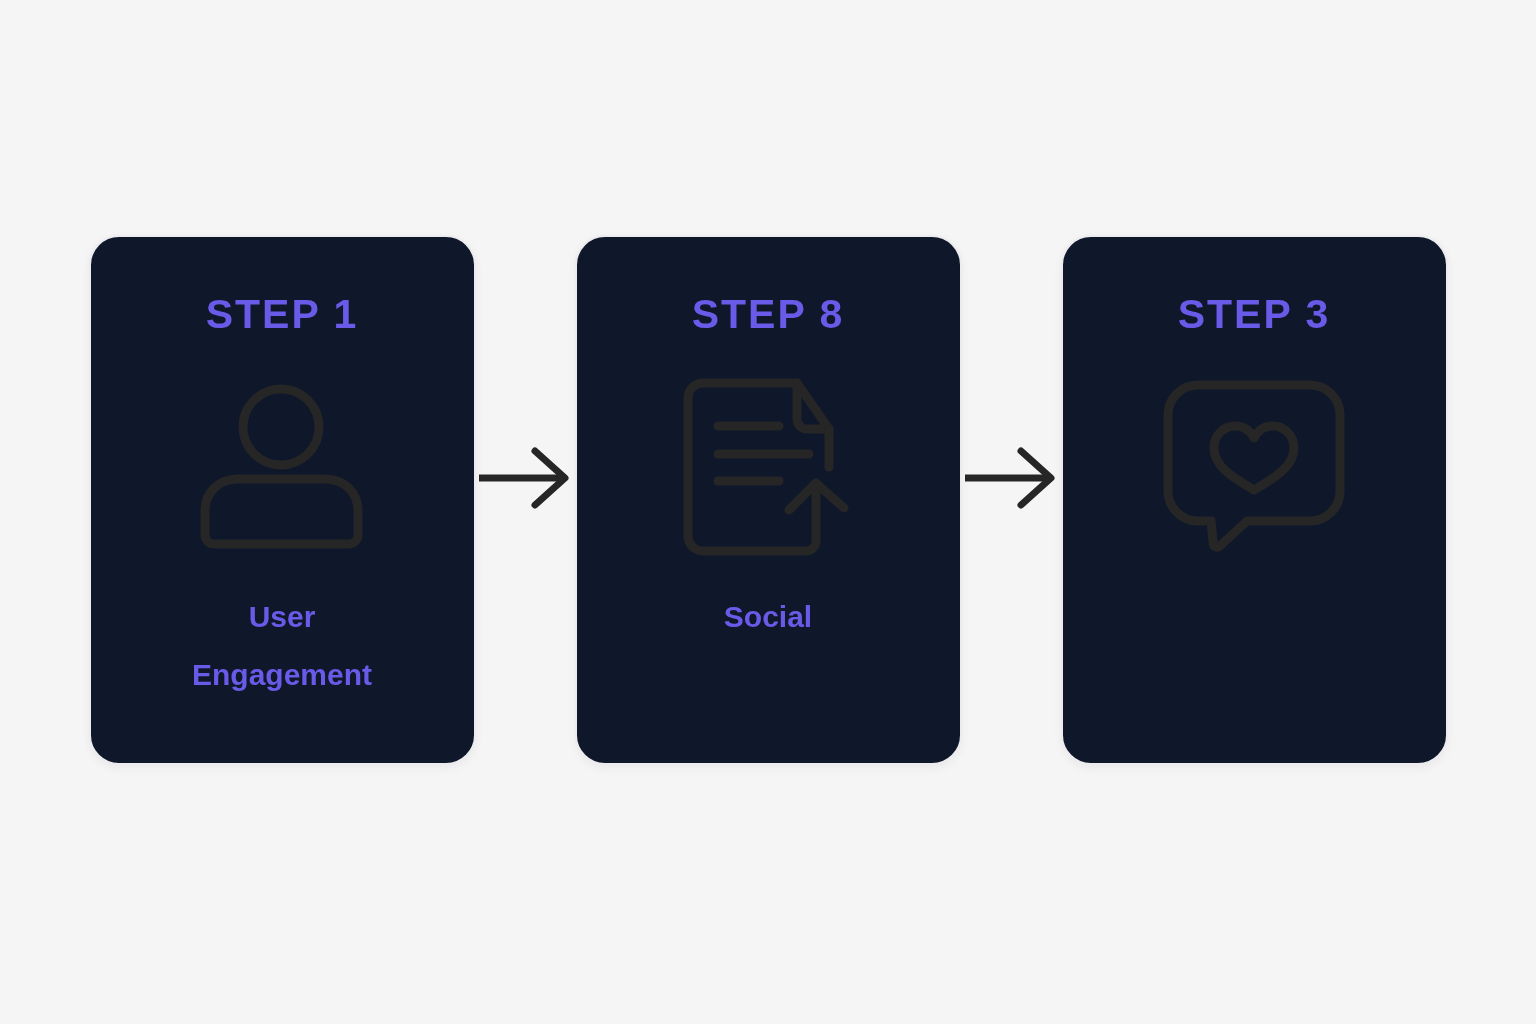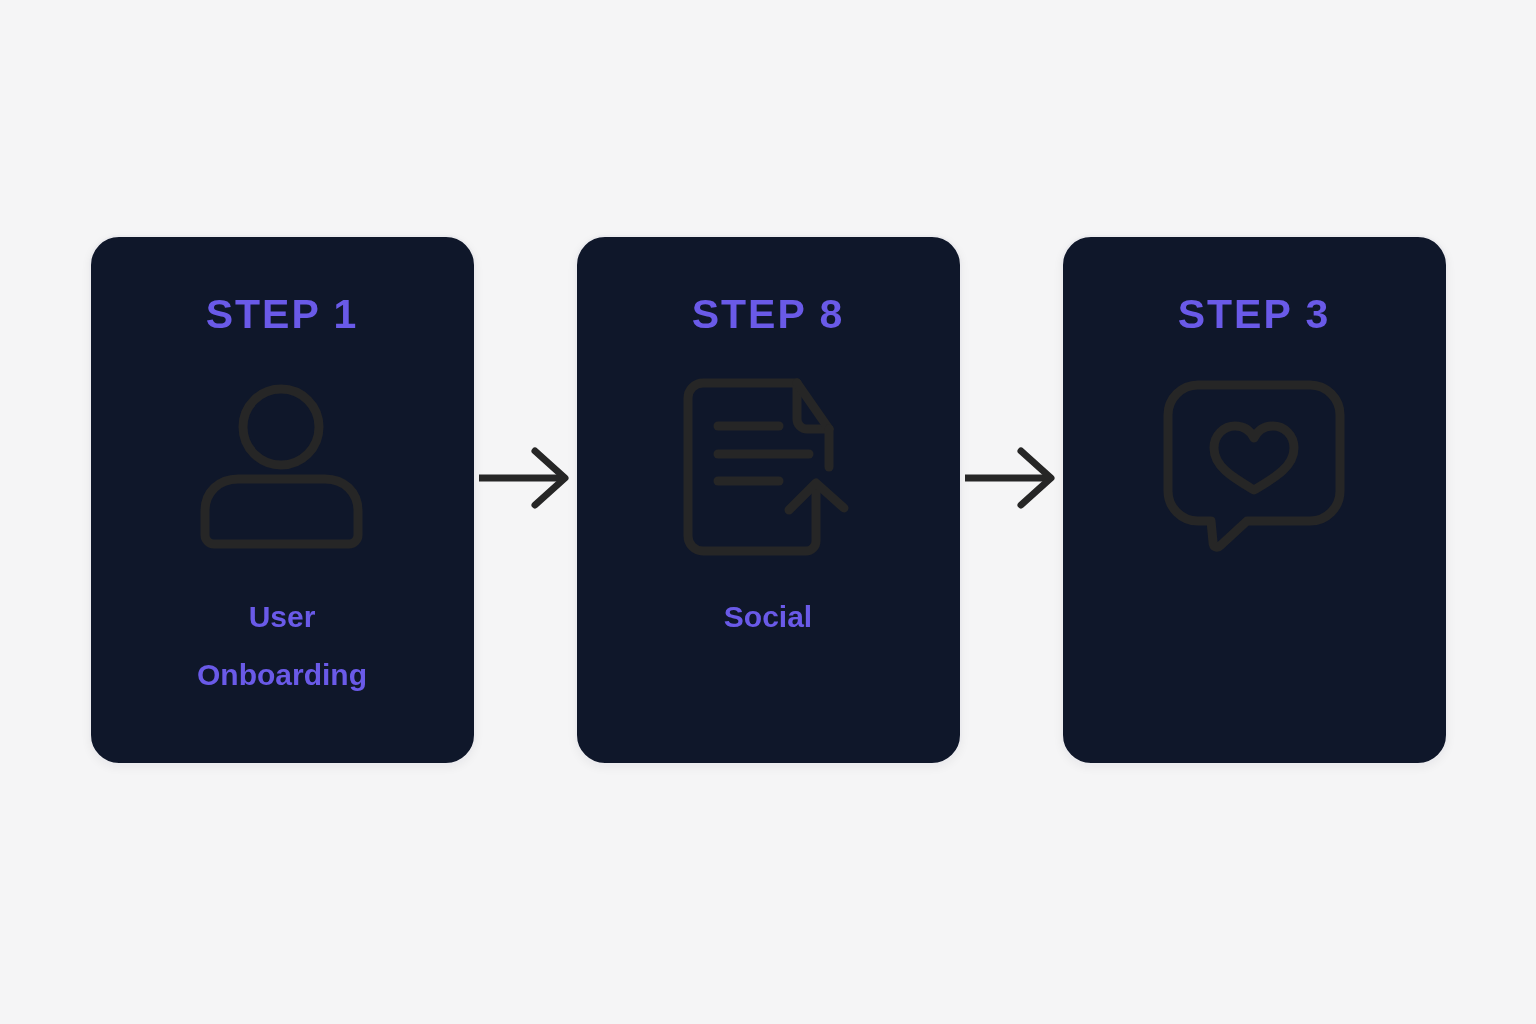--- a/index.html
+++ b/index.html
@@ -78,21 +78,21 @@
   <div class="step-card">
     <div class="step-label">STEP 1</div>
     <div class="icon-wrap">
       <svg viewBox="0 0 164 166" width="164" height="166">
         <circle class="icon-stroke" cx="81" cy="43" r="38" stroke-width="9"></circle>
         <path class="icon-stroke" stroke-width="9" d="M38 95 H125 C144 95 158 108 158 127 V151 A9 9 0 0 1 149 160 H14 A9 9 0 0 1 5 151 V127 C5 108 19 95 38 95 Z"></path>
       </svg>
     </div>
     <div class="step-title">
       <div>User</div>
-      <div>Onboarding</div>
+      <div>Engagement</div>
     </div>
   </div>
 
   <div class="connector">
     <svg viewBox="0 0 92 64" width="92" height="64">
       <path class="icon-stroke" stroke-width="7" d="M1 32 H84"></path>
       <path class="icon-stroke" stroke-width="7" d="M56 5 L86 32 L56 59"></path>
     </svg>
   </div>
 

